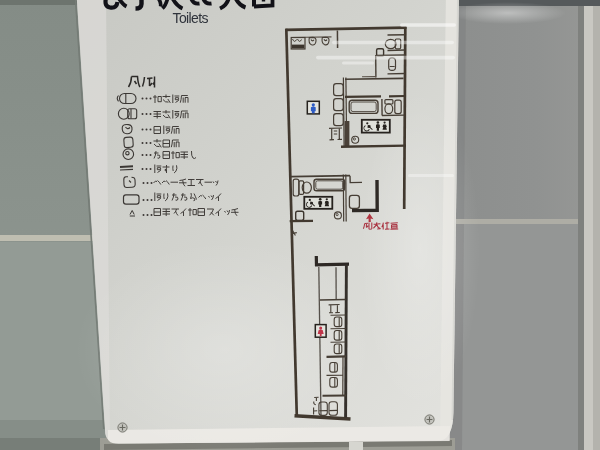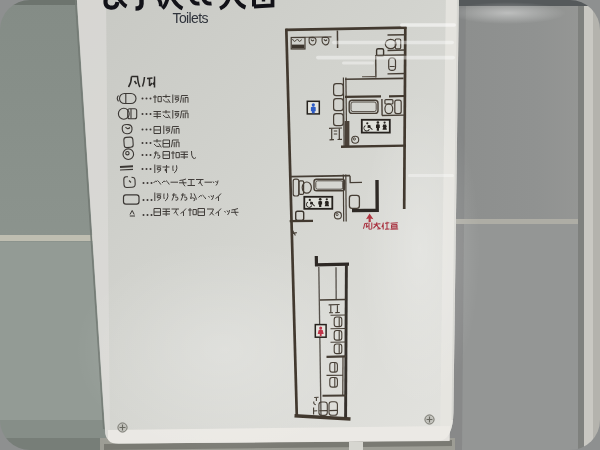--- a/index.html
+++ b/index.html
@@ -1,16 +1,16 @@
 <!DOCTYPE html>
 <html><head>
 <meta charset="utf-8">
 <style>
 html,body{margin:0;padding:0;background:#8e9090;}
-#stage{position:relative;width:600px;height:450px;overflow:hidden;font-family:"Liberation Sans",sans-serif;border-radius:30px;}
+#stage{position:relative;width:600px;height:450px;overflow:hidden;font-family:"Liberation Sans",sans-serif;}
 #stage svg{filter:blur(0.35px);}
 </style>
 </head>
 <body>
 <div id="stage">
 <svg width="600" height="450" viewBox="0 0 600 450">
 <defs>
 <linearGradient id="signG" x1="0" y1="0" x2="1" y2="1">
 <stop offset="0" stop-color="#c7c8c3"></stop>
 <stop offset="0.45" stop-color="#d2d3ce"></stop>

